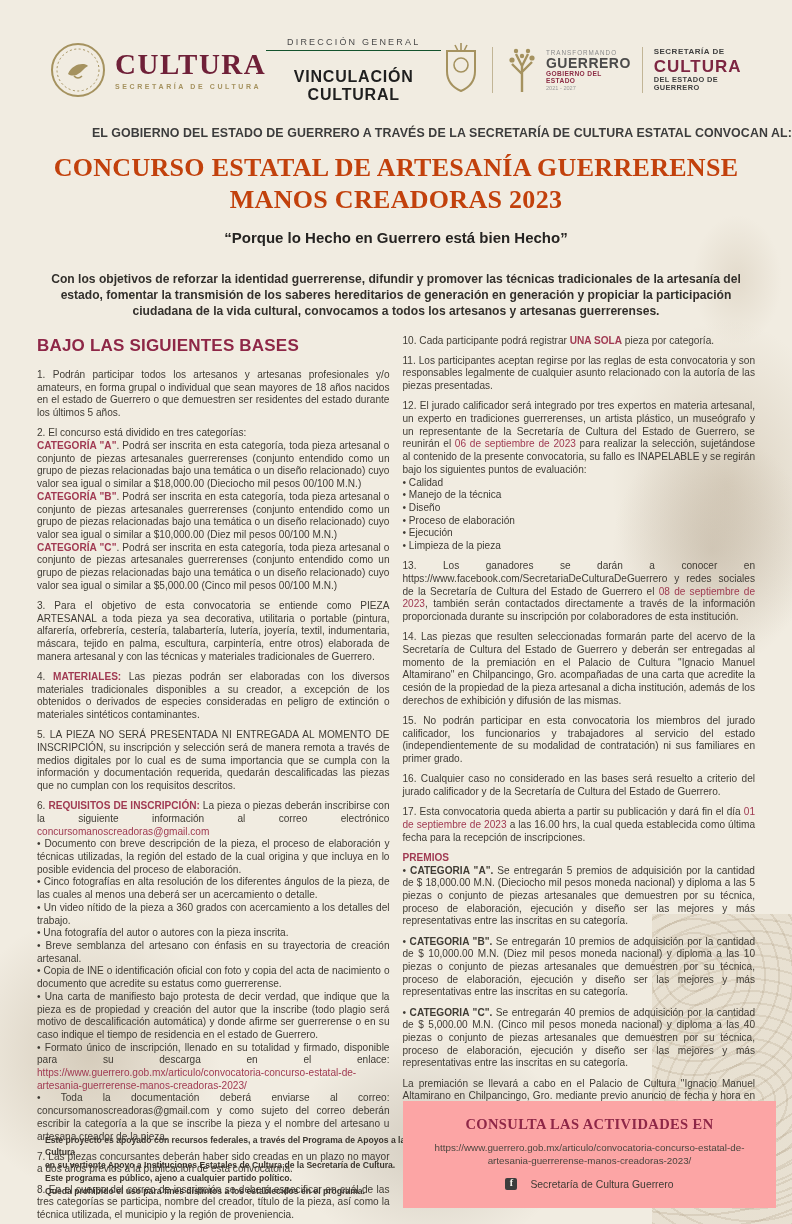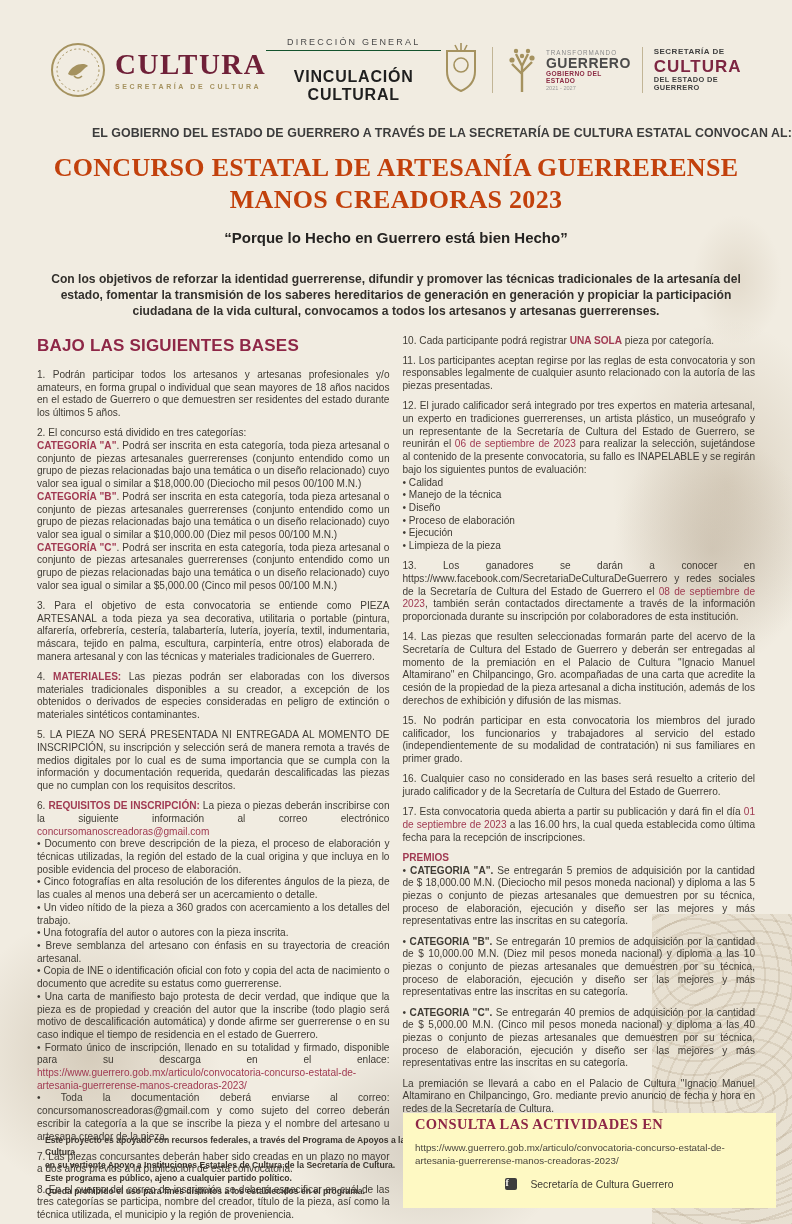--- a/index.html
+++ b/index.html
@@ -64,21 +64,21 @@
   .col p.blk.ng{margin-bottom:0;}
   .col p.basehead{font-size:17px;font-weight:bold;color:#8e2747;
     letter-spacing:.2px;text-align:left;margin:0 0 13px;}
   .seg.red{color:#a03a52;}
   .seg.redb{color:#a03a52;font-weight:bold;}
   .seg.b{font-weight:bold;}
   
   .footnote{position:absolute;z-index:2;left:45px;width:366px;bottom:26px;
     text-align:left;font-size:8.6px;font-weight:bold;color:#3a352e;line-height:1.5;}
   .consulta{position:absolute;z-index:2;left:403px;right:16px;bottom:16px;
-    background:#fef9c3;text-align:left;padding:3px 12px 18px;}
+    background:#fca5a5;text-align:center;padding:15px 12px 18px;}
   .consulta .chead{font-family:"Liberation Serif",serif;font-weight:bold;
     font-size:14.5px;color:#8e2747;letter-spacing:.4px;}
   .consulta .curl{font-size:9.8px;color:#4a463f;margin-top:8px;line-height:1.4;}
   .fbrow{margin-top:10px;display:flex;align-items:center;justify-content:center;gap:13px;
     font-size:10.4px;color:#3f3b34;}
   .fbicon{display:inline-block;width:12px;height:12px;background:#3d3d3d;border-radius:2px;
     position:relative;}
   .fbicon::after{content:"f";position:absolute;left:0;right:0;top:-1px;
     color:#fbf8f1;font-family:"Liberation Serif",serif;font-weight:bold;font-size:10px;}
   svg{display:block;}

